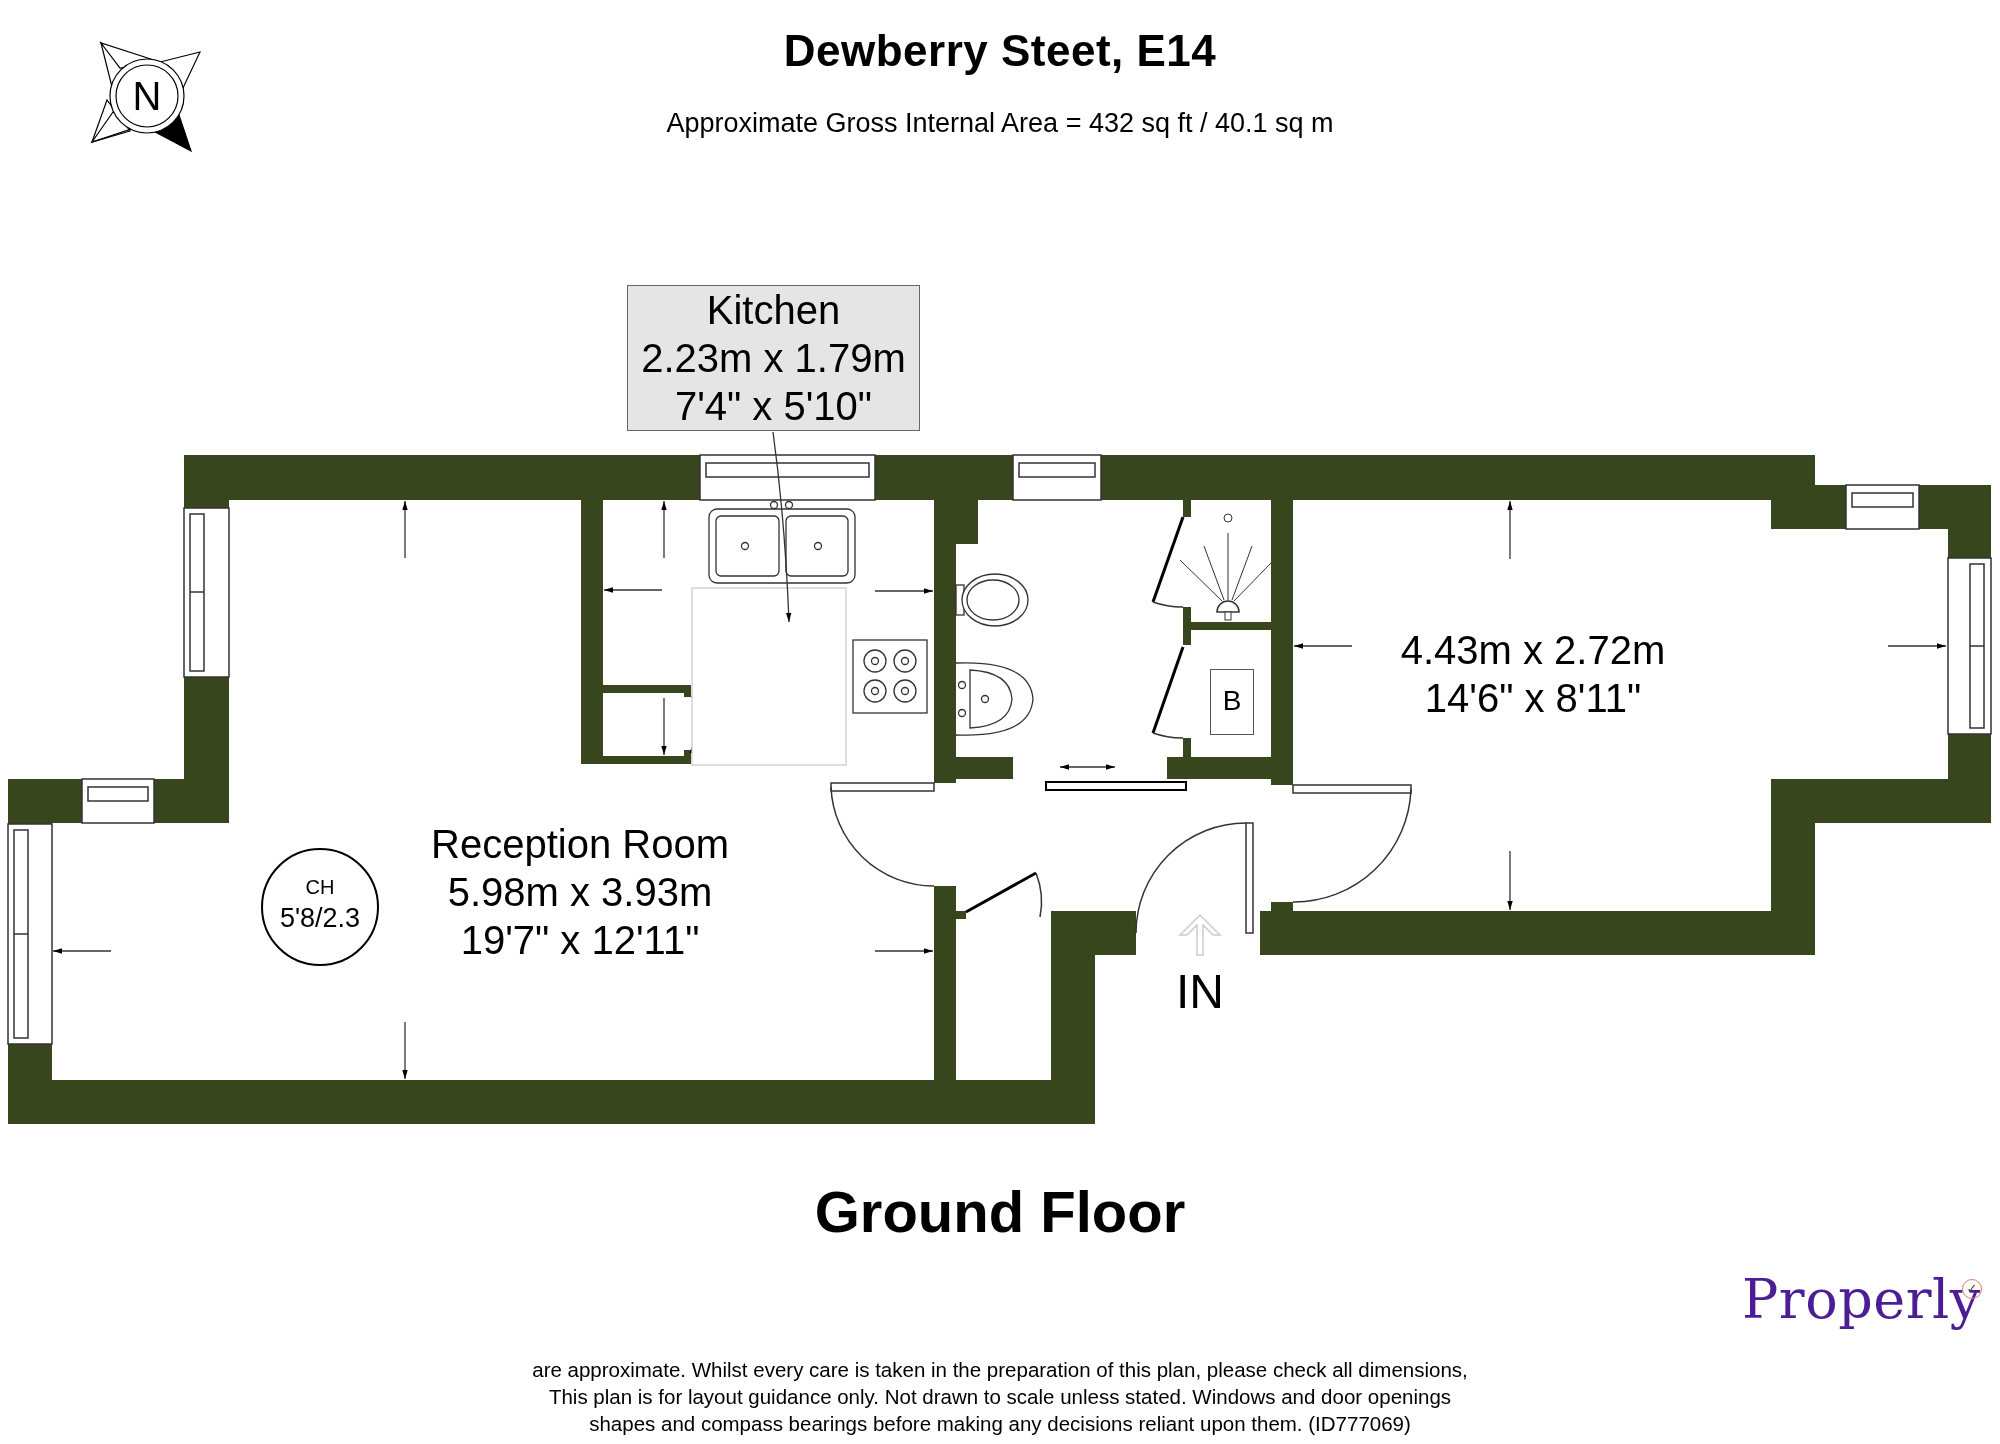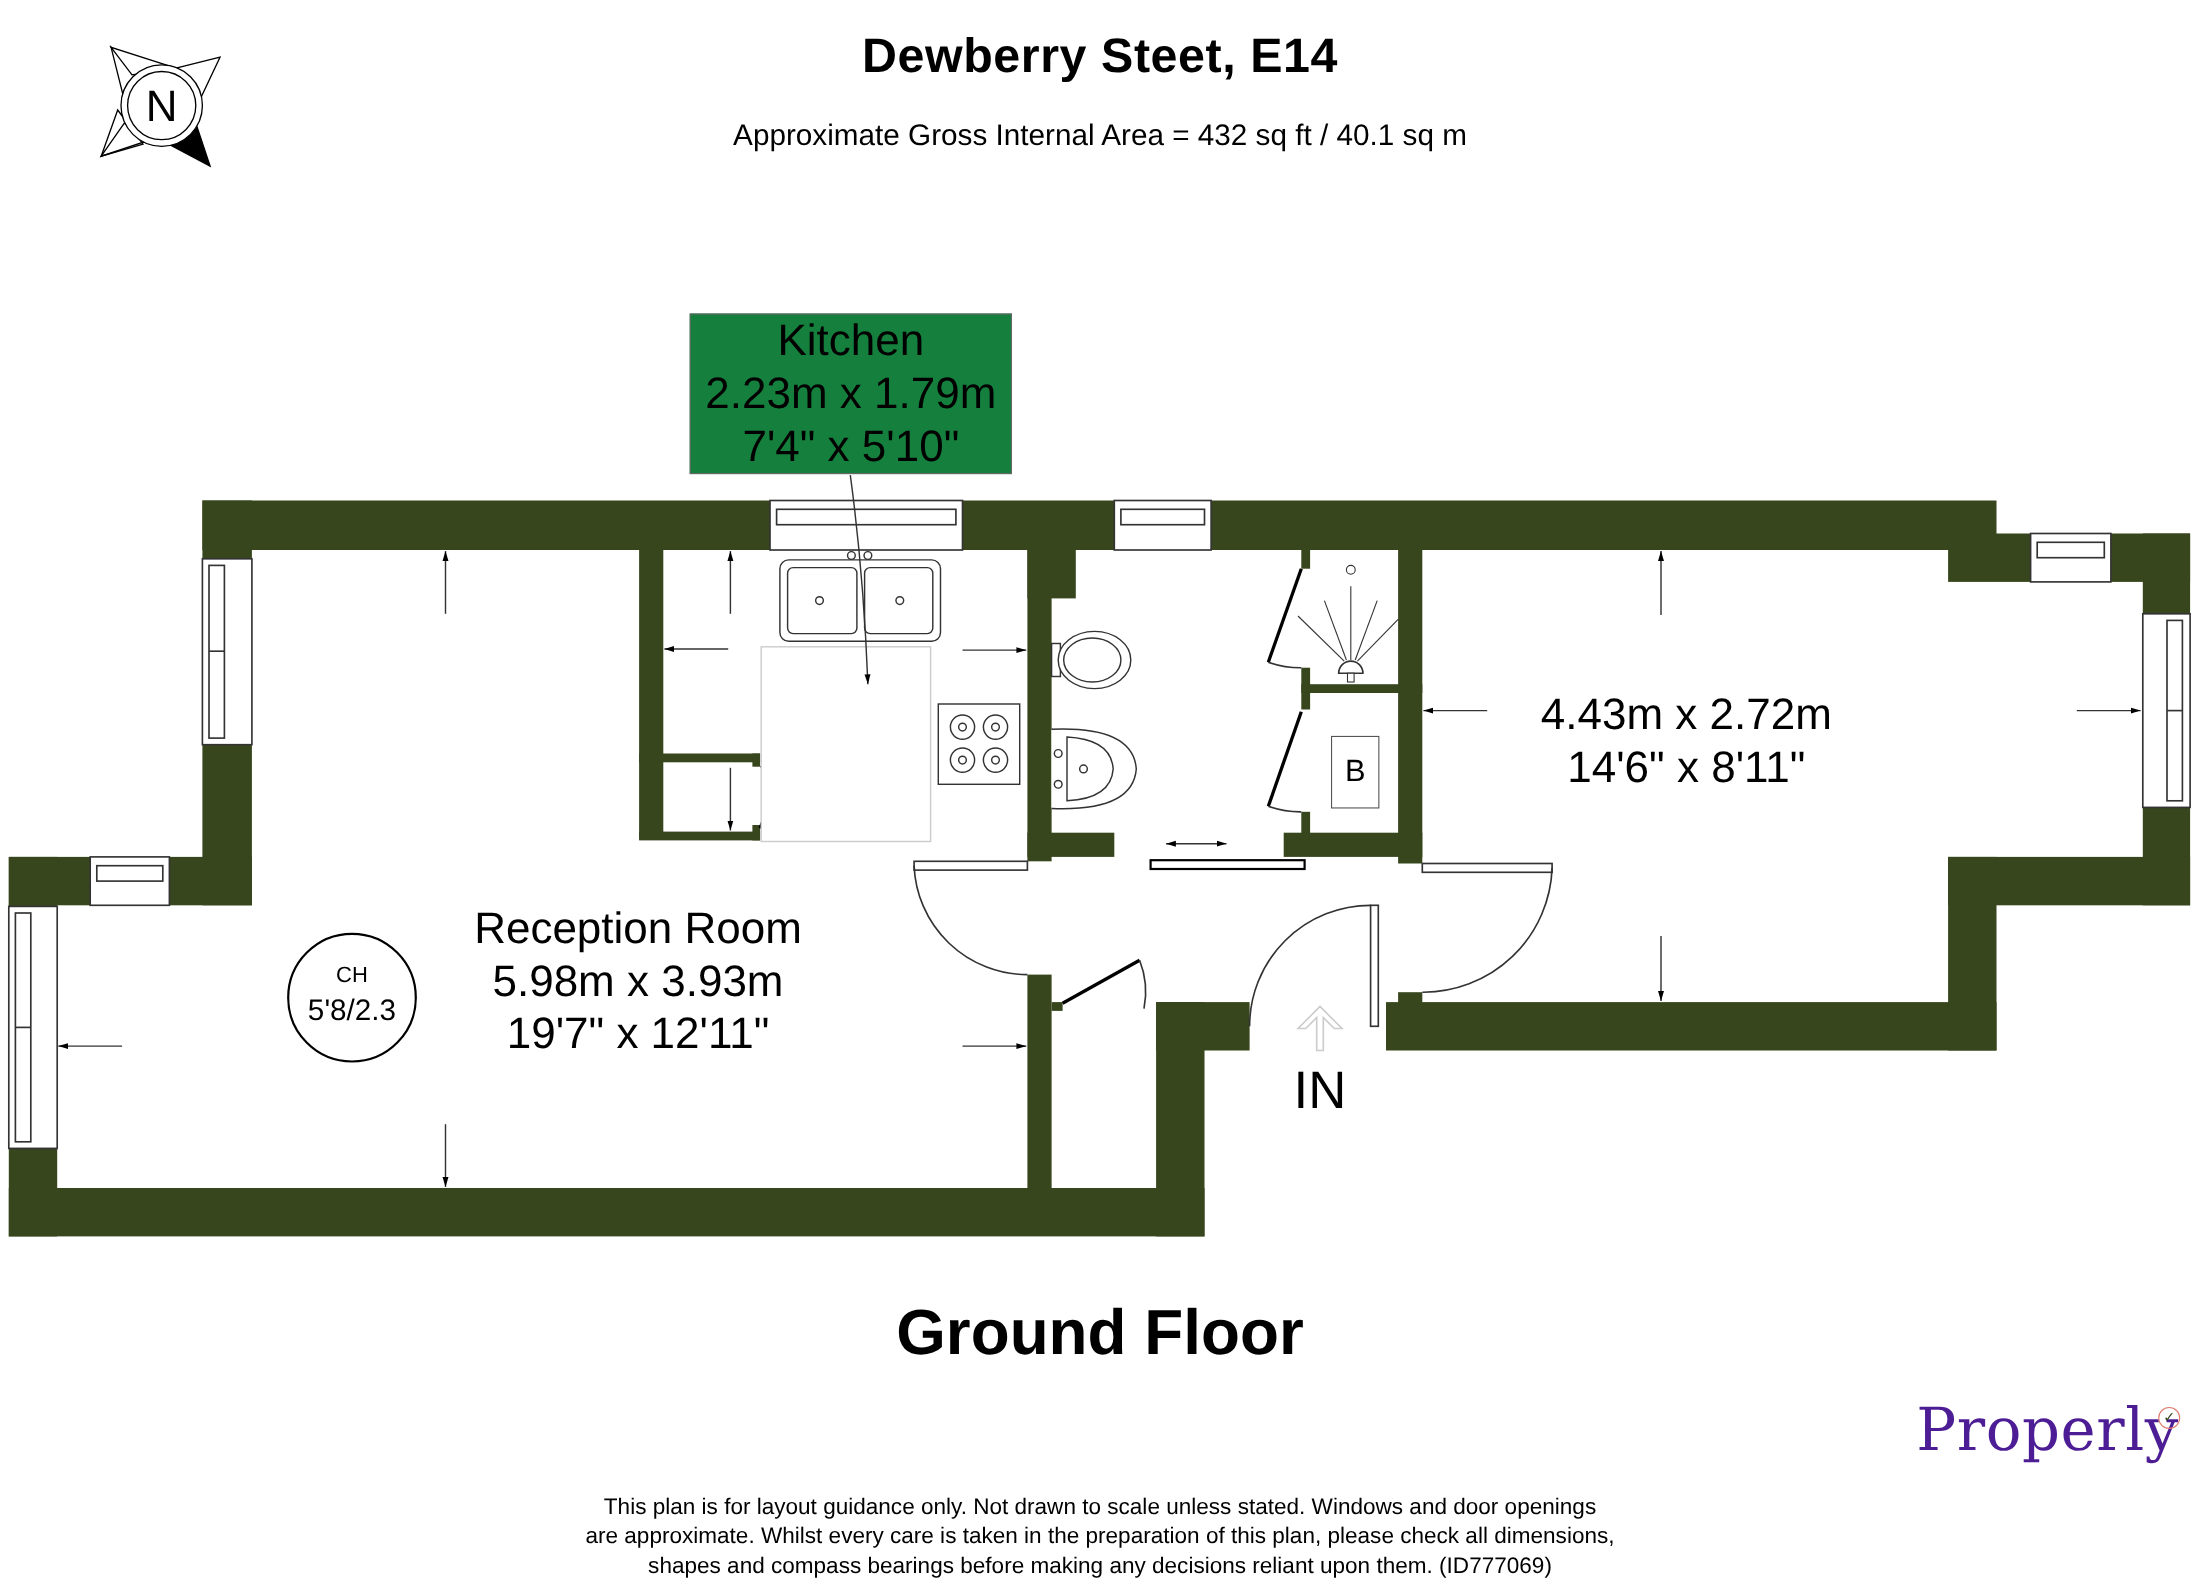--- a/index.html
+++ b/index.html
@@ -3,21 +3,21 @@
 <meta charset="utf-8">
 <style>
   html, body { margin: 0; padding: 0; background: #ffffff; }
   body { width: 2000px; height: 1444px; position: relative; overflow: hidden; font-family: "Liberation Sans", sans-serif; color: #000; }
   .abs { position: absolute; }
   .title { left: 0; width: 2000px; top: 26px; text-align: center; font-weight: bold; font-size: 44px; letter-spacing: 0.5px; }
   .subtitle { left: 0; width: 2000px; top: 108px; text-align: center; font-size: 27px; }
   .floor-title { left: 0; width: 2000px; top: 1178px; text-align: center; font-weight: bold; font-size: 58px; }
   .disclaimer { left: 300px; width: 1400px; top: 1356px; text-align: center; font-size: 20.5px; line-height: 27px; }
   .room-label { text-align: center; font-size: 40px; line-height: 48px; white-space: nowrap; }
-  .kitchen-label { left: 627px; top: 285px; width: 293px; height: 146px; border: 1.5px solid #666; box-sizing: border-box; background: #15803d; font-size: 40px; line-height: 48px; padding-top: 0px; }
+  .kitchen-label { left: 627px; top: 285px; width: 293px; height: 146px; border: 1.5px solid #666; box-sizing: border-box; background: #e5e5e5; font-size: 40px; line-height: 48px; padding-top: 0px; }
   .reception-label { left: 380px; top: 820px; width: 400px; }
   .bedroom-label { left: 1333px; top: 626px; width: 400px; }
   .ch-badge { left: 261px; top: 848px; width: 118px; height: 118px; border: 2px solid #000; border-radius: 50%; box-sizing: border-box; text-align: center; }
   .ch-badge .ch-top { display: block; margin-top: 22px; font-size: 20px; line-height: 30px; }
   .ch-badge .ch-bot { display: block; font-size: 27px; line-height: 32px; }
   .in-label { left: 1170px; top: 964px; width: 60px; text-align: center; font-size: 48px; }
   .boiler-label { left: 1210px; top: 669px; width: 44px; height: 66px; border: 1.5px solid #555; box-sizing: border-box; text-align: center; line-height: 62px; font-size: 28px; background: #fff; }
   .logo { left: 1742px; top: 1268px; font-family: "DejaVu Serif", "Liberation Serif", serif; font-size: 54px; color: #4c1d95; letter-spacing: 0.5px; }
   .logo-check { left: 1962px; top: 1279px; width: 20px; height: 20px; border: 1.5px solid #e07b6e; border-radius: 50%; box-sizing: border-box; font-size: 13px; line-height: 17px; text-align: center; color: #37461d; }
   svg.plan { position: absolute; left: 0; top: 0; }
@@ -261,16 +261,16 @@
 <div class="abs boiler-label">B</div>
 
 <div class="abs in-label">IN</div>
 
 <div class="abs floor-title">Ground Floor</div>
 
 <div class="abs logo">Properly</div>
 <div class="abs logo-check">✓</div>
 
 <div class="abs disclaimer">
+  <div>are approximate. Whilst every care is taken in the preparation of this plan, please check all dimensions,</div>
   <div>This plan is for layout guidance only. Not drawn to scale unless stated. Windows and door openings</div>
-  <div>are approximate. Whilst every care is taken in the preparation of this plan, please check all dimensions,</div>
   <div>shapes and compass bearings before making any decisions reliant upon them. (ID777069)</div>
 </div>
 
 </body></html>

